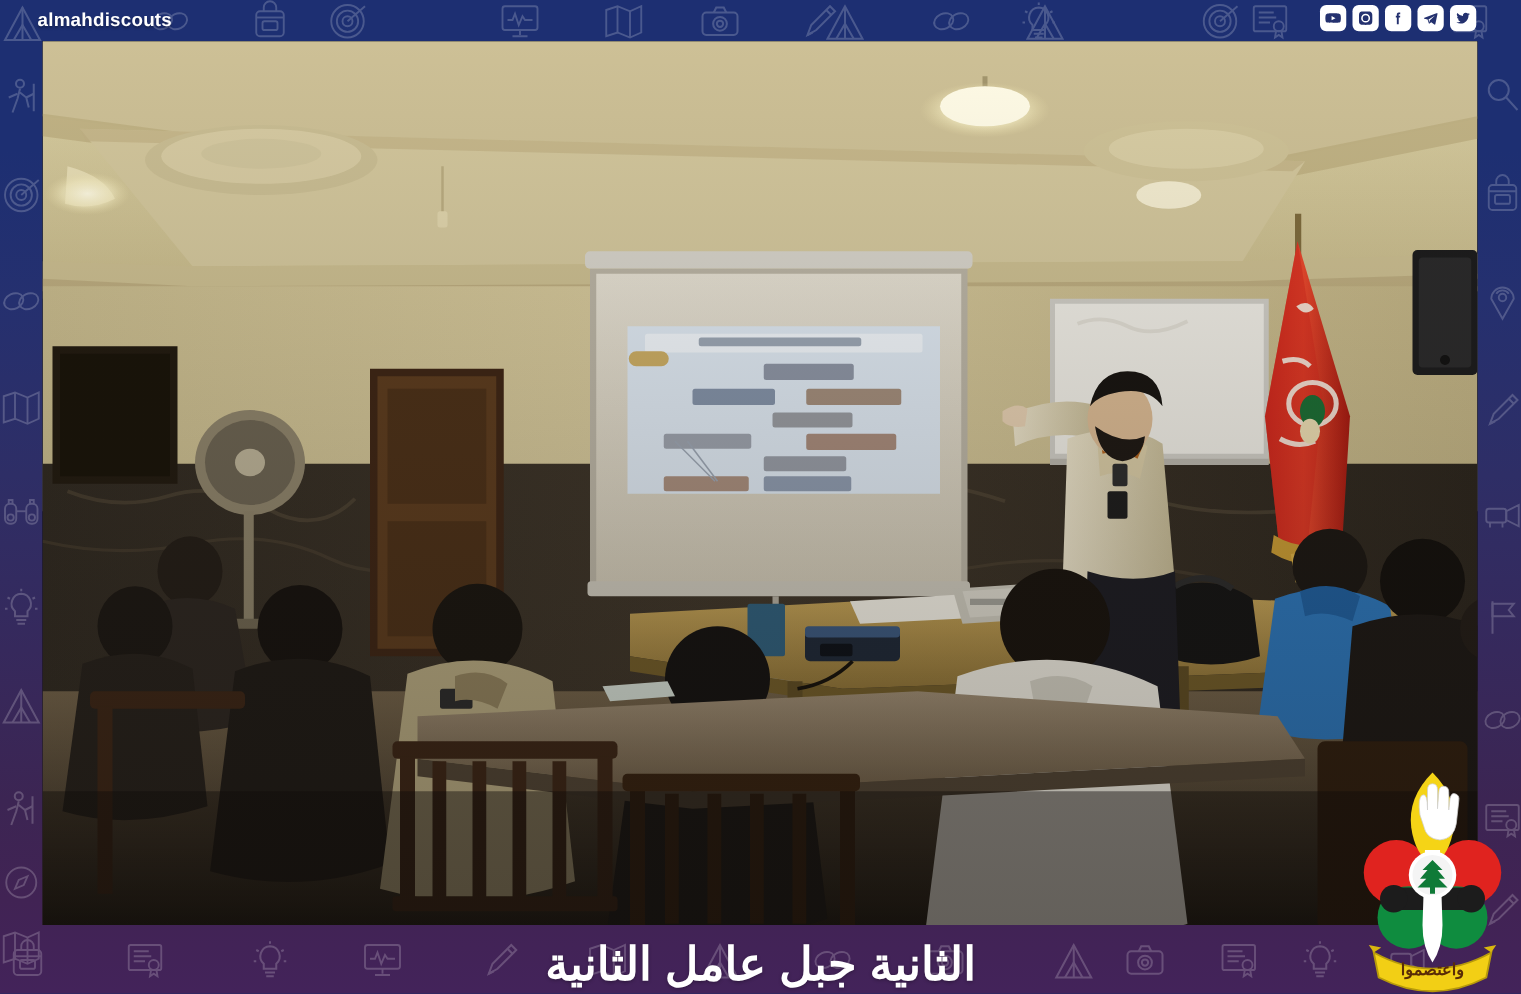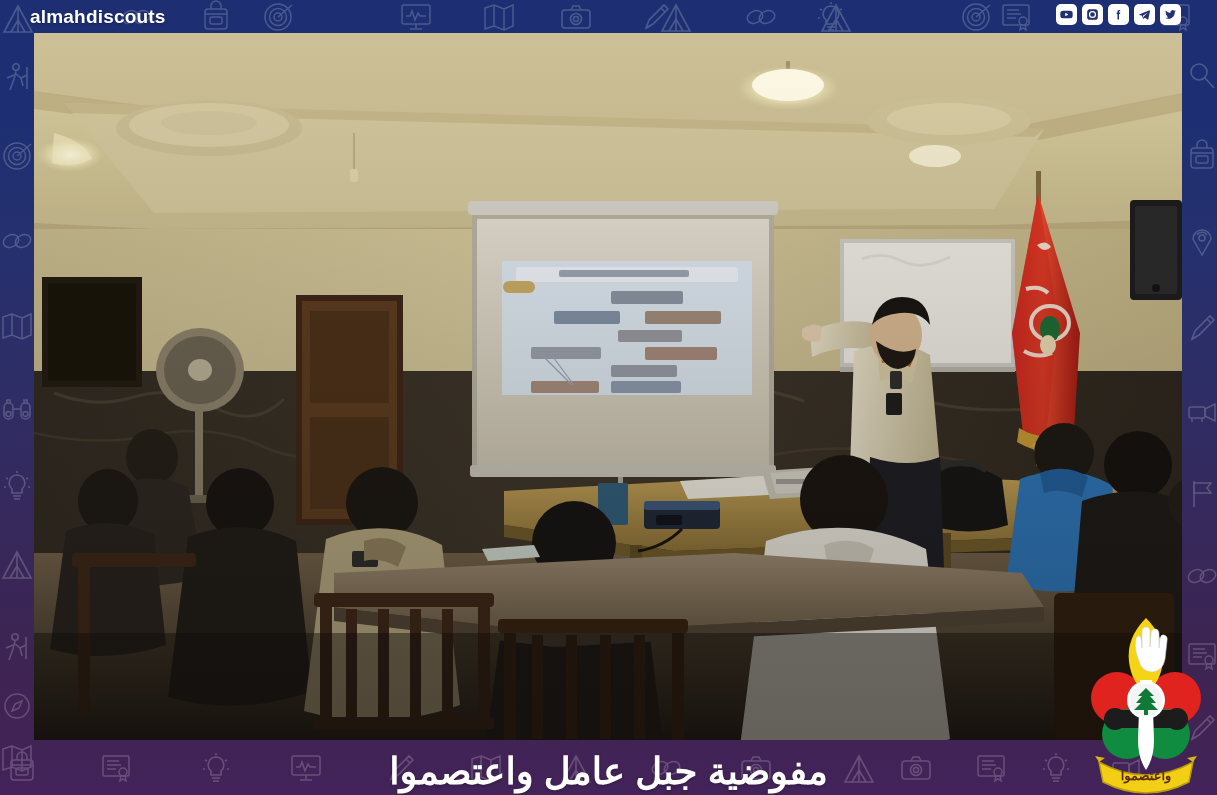--- a/index.html
+++ b/index.html
@@ -26,21 +26,21 @@
     opacity:.20;
   }
   .pattern svg { width:100%; height:100%; display:block; }
 
   
   #topbar {
     position:absolute; left:0; top:0; width:1217px; height:33px;
     display:flex; align-items:center; z-index:6;
   }
   #brand {
-    font-size:19px; font-weight:bold; color:#ffffff;
+    font-size:15px; font-weight:bold; color:#ffffff;
     letter-spacing:.2px; margin-left:30px;
     text-shadow:0 1px 2px rgba(0,0,0,.35);
   }
   #socials {
     position:absolute; right:36px; top:4px;
     display:flex; gap:5px; align-items:center;
   }
   .sicon {
     width:21px; height:21px; border-radius:5px;
     background:#ffffff;
@@ -525,21 +525,21 @@
       </g>
       <rect x="38" y="520" width="124" height="14" rx="4" fill="#3a2415"></rect>
       <rect x="44" y="532" width="12" height="150" fill="#3a2415"></rect>
 
       <rect x="0" y="600" width="1148" height="107" fill="#0f0c08" opacity=".45"></rect>
       <rect x="0" y="0" width="1148" height="707" fill="url(#darkv)" opacity=".35"></rect>
     </svg>
   </div>
 
   <div id="caption">
-    <div id="caption-text">مفوضية جبل عامل واعتصموا</div>
+    <div id="caption-text">الثانية جبل عامل الثانية</div>
   </div>
 
   <div id="logo">
     <svg viewBox="0 0 118 185" xmlns="http://www.w3.org/2000/svg">
 
       <circle cx="30" cy="88" r="26" fill="#e0231f"></circle>
 
       <circle cx="88" cy="88" r="26" fill="#e0231f"></circle>
 
       <circle cx="40" cy="124" r="25" fill="#0f8c3f"></circle>

